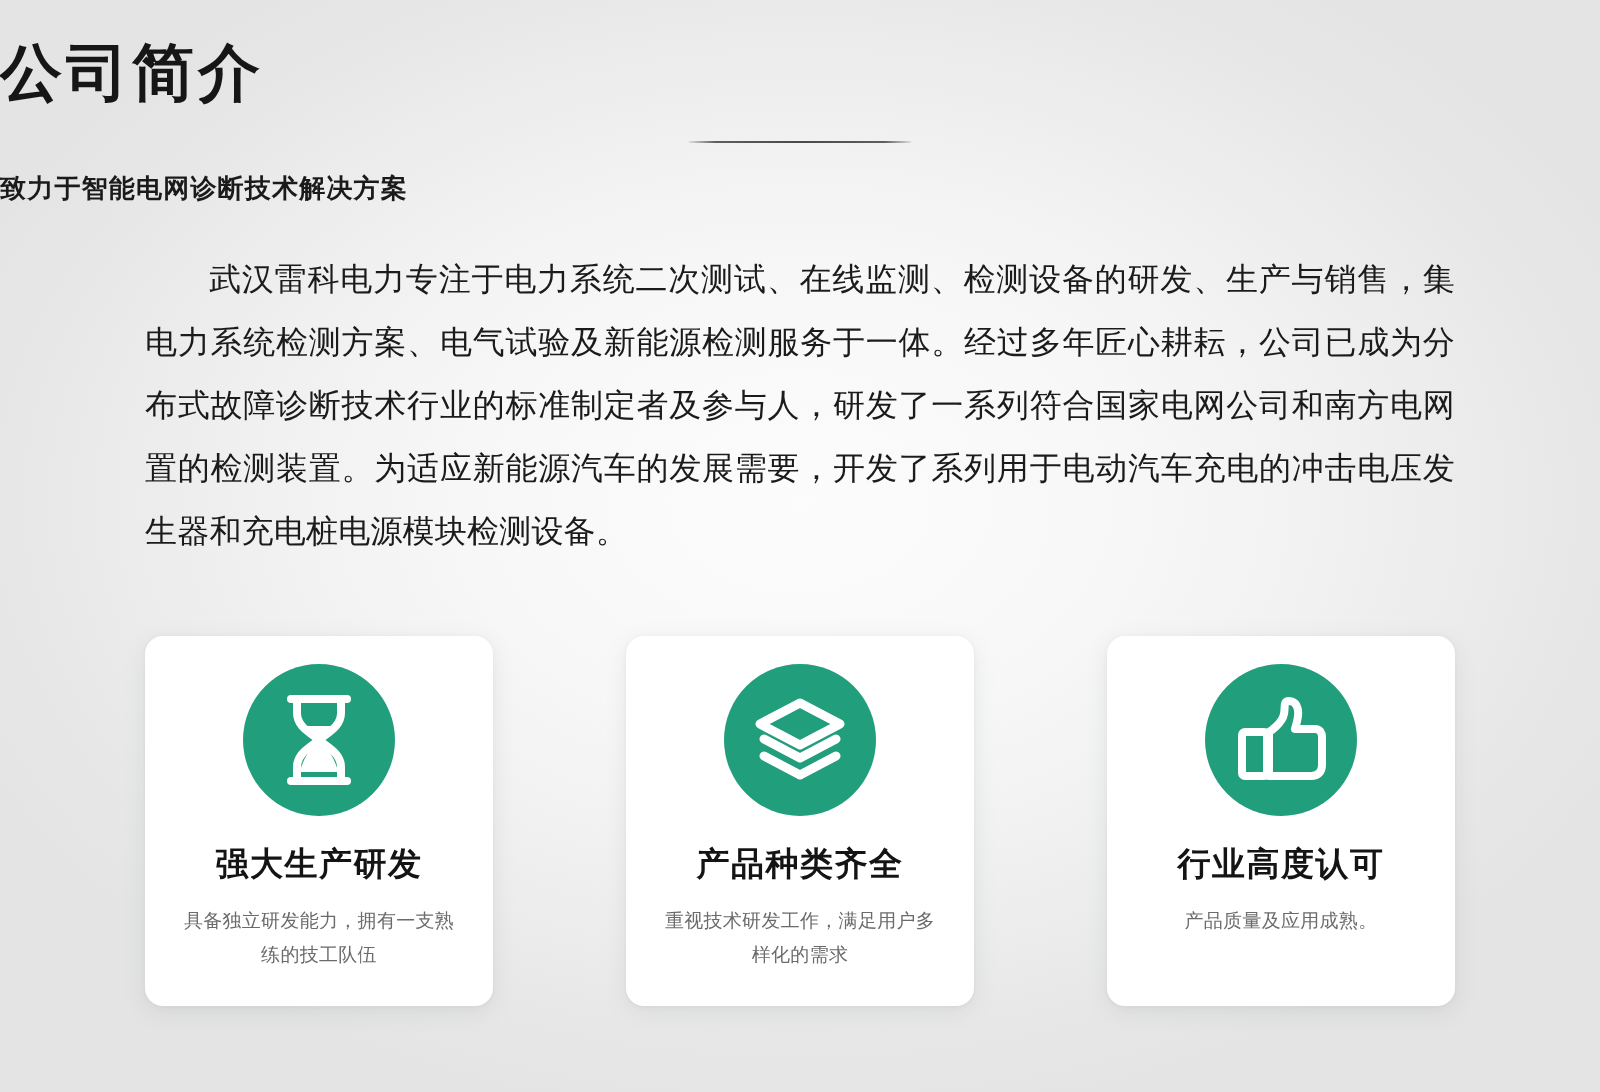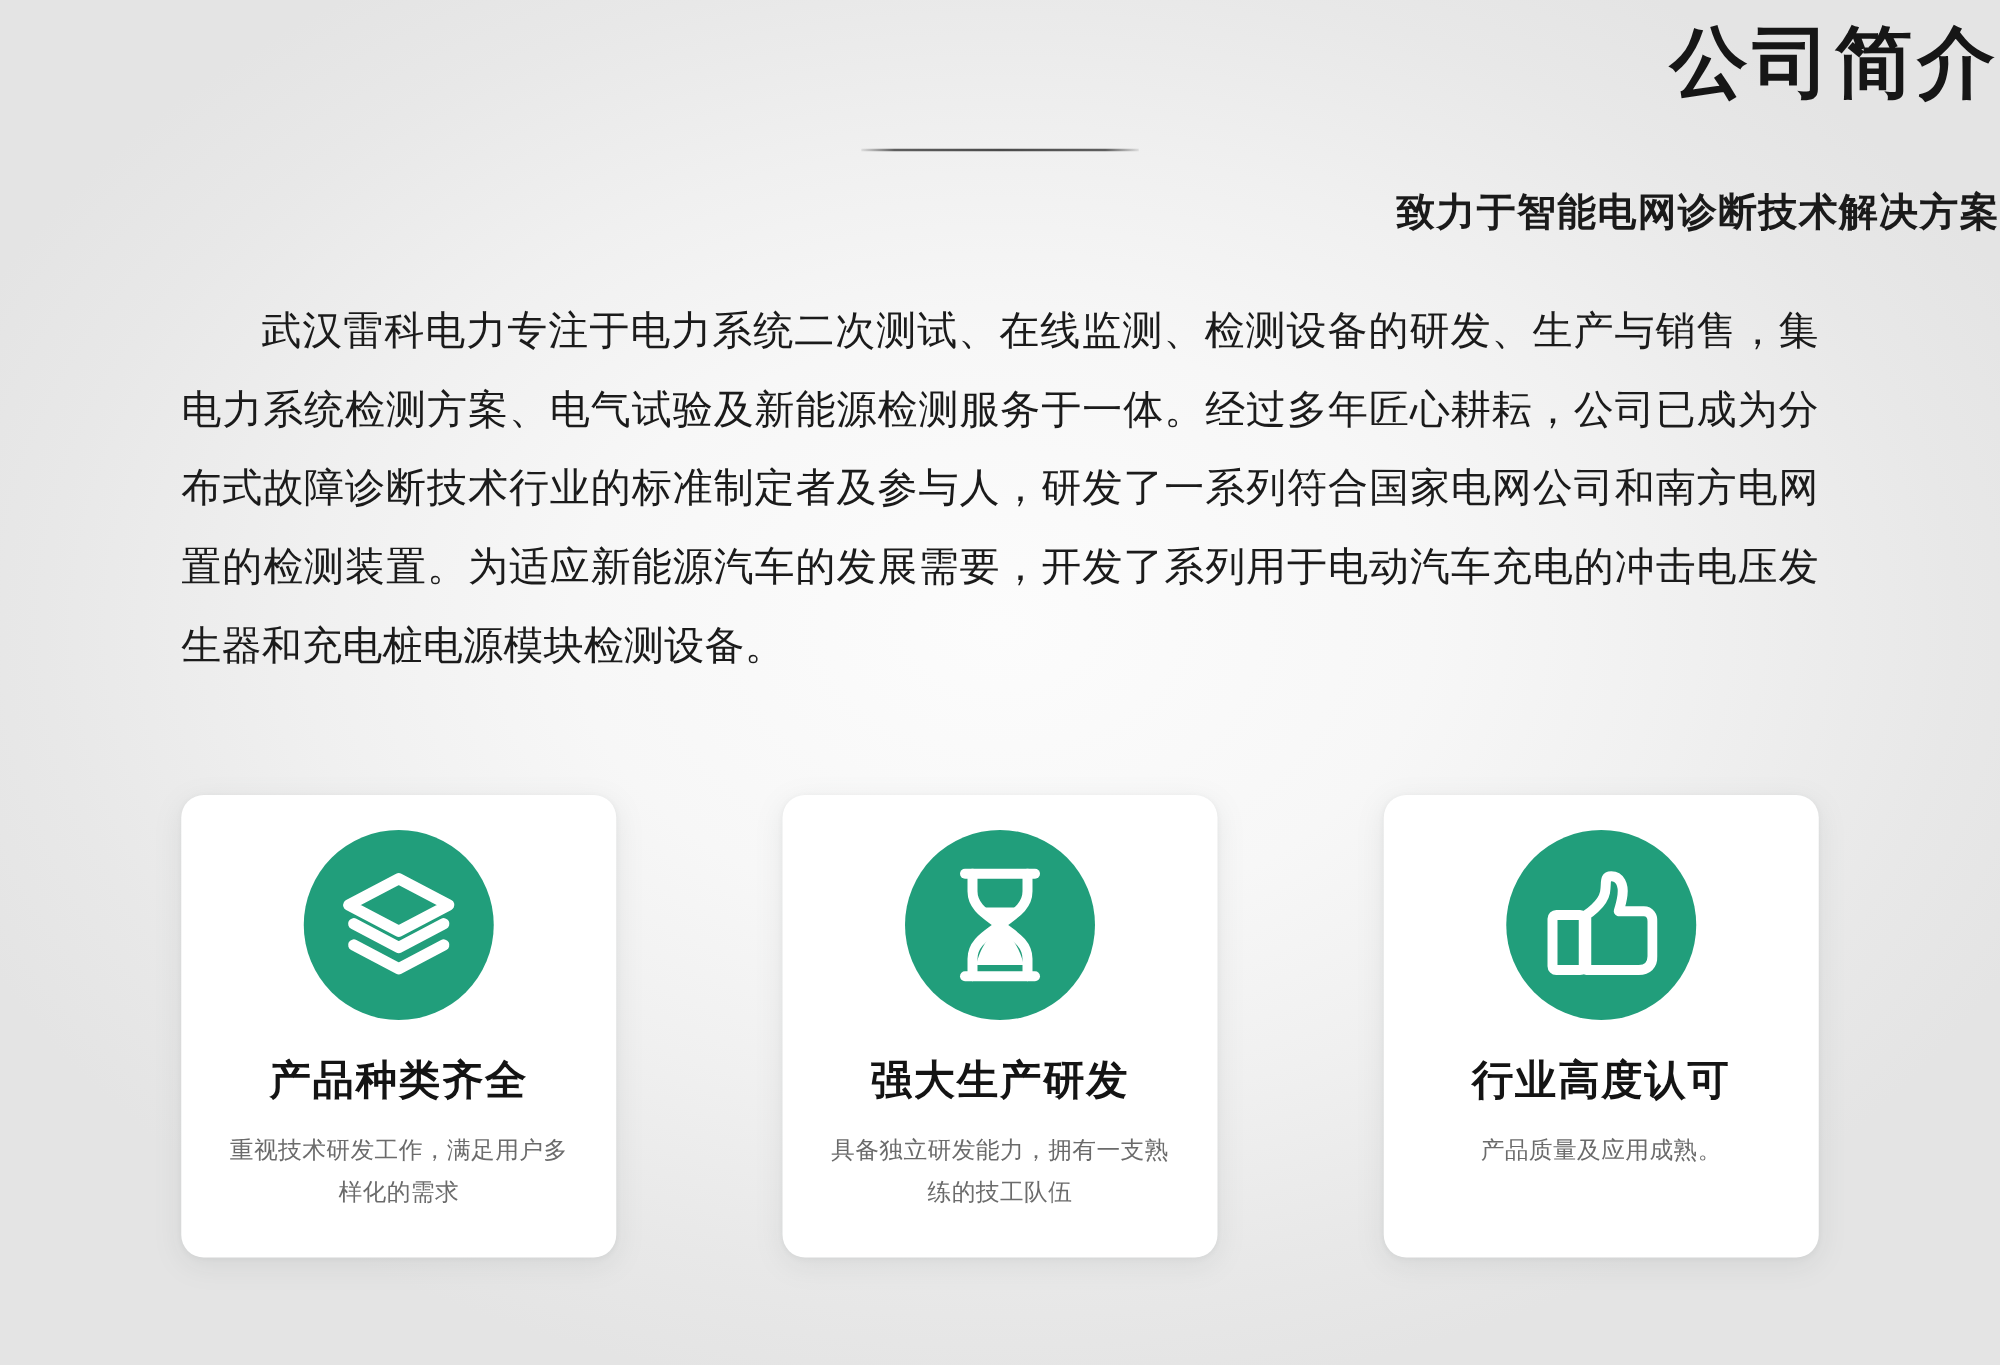--- a/index.html
+++ b/index.html
@@ -20,40 +20,40 @@
     height: 1092px;
     box-sizing: border-box;
     background:
       radial-gradient(ellipse 900px 620px at 50% 46%, #fcfcfc 0%, #f7f7f7 38%, #f0f0f0 62%, #e8e8e8 85%, #e4e4e4 100%),
       linear-gradient(180deg, #e6e6e6 0%, #f4f4f4 40%, #f3f3f3 72%, #ececec 100%);
     overflow: hidden;
   }
 
   
   .header {
-    text-align: right;
-    padding-top: 18px;
+    text-align: left;
+    padding-top: 40px;
     font-family: Liberation Serif, serif;
   }
   .page-title {
     font-size: 62px;
     font-weight: bold;
     color: #161616;
     letter-spacing: 4px;
     line-height: 1.08;
     margin: 0;
   }
   .title-divider {
     width: 222px;
     height: 2px;
     margin: 34px auto 0 auto;
     background: linear-gradient(90deg, rgba(120,120,120,0.15) 0%, #5e5e5e 12%, #4a4a4a 50%, #5e5e5e 88%, rgba(120,120,120,0.15) 100%);
   }
   .page-subtitle {
-    font-size: 31px;
+    font-size: 26px;
     font-weight: bold;
     color: #1a1a1a;
     letter-spacing: 1.2px;
     margin: 28px 0 0 0;
   }
 
   
   .intro {
     margin: 42px auto 0 auto;
     width: 1310px;
@@ -128,47 +128,47 @@
     <div class="title-divider"></div>
     <h2 class="page-subtitle">致力于智能电网诊断技术解决方案</h2>
   </div>
 
   <p class="intro">武汉雷科电力专注于电力系统二次测试、在线监测、检测设备的研发、生产与销售，集电力系统检测方案、电气试验及新能源检测服务于一体。经过多年匠心耕耘，公司已成为分布式故障诊断技术行业的标准制定者及参与人，研发了一系列符合国家电网公司和南方电网置的检测装置。为适应新能源汽车的发展需要，开发了系列用于电动汽车充电的冲击电压发生器和充电桩电源模块检测设备。</p>
 
   <div class="cards">
 
     <div class="card">
       <div class="card-icon-circle">
-        <svg width="92" height="84" viewBox="0 0 92 84" aria-hidden="true">
-          <g fill="none" stroke="#ffffff" stroke-width="9" stroke-linejoin="round" stroke-linecap="round">
-            <path d="M46 5 L86 26 L46 47 L6 26 Z"></path>
-            <path d="M10 41 L46 60 L82 41"></path>
-            <path d="M10 58 L46 77 L82 58"></path>
-          </g>
-        </svg>
-      </div>
-      <div class="card-title">产品种类齐全</div>
-      <div class="card-desc">重视技术研发工作，满足用户多样化的需求</div>
-    </div>
-
-    <div class="card">
-      <div class="card-icon-circle">
         <svg width="80" height="94" viewBox="0 0 80 94" aria-hidden="true">
           <g fill="none" stroke="#ffffff" stroke-width="8" stroke-linejoin="round" stroke-linecap="round">
             <path d="M12 6 H68"></path>
             <path d="M12 88 H68"></path>
             <path d="M18 6 V20 C18 34 32 40 40 47 C48 40 62 34 62 20 V6"></path>
             <path d="M18 88 V74 C18 60 32 54 40 47 C48 54 62 60 62 74 V88"></path>
           </g>
           <path d="M21 33 C26 44 34 44 40 47 C46 44 54 44 59 33 Z" fill="#ffffff"></path>
           <path d="M21 79 C24 64 34 52 40 49 C46 52 56 64 59 79 Z" fill="#ffffff"></path>
         </svg>
       </div>
       <div class="card-title">强大生产研发</div>
       <div class="card-desc">具备独立研发能力，拥有一支熟练的技工队伍</div>
+    </div>
+
+    <div class="card">
+      <div class="card-icon-circle">
+        <svg width="92" height="84" viewBox="0 0 92 84" aria-hidden="true">
+          <g fill="none" stroke="#ffffff" stroke-width="9" stroke-linejoin="round" stroke-linecap="round">
+            <path d="M46 5 L86 26 L46 47 L6 26 Z"></path>
+            <path d="M10 41 L46 60 L82 41"></path>
+            <path d="M10 58 L46 77 L82 58"></path>
+          </g>
+        </svg>
+      </div>
+      <div class="card-title">产品种类齐全</div>
+      <div class="card-desc">重视技术研发工作，满足用户多样化的需求</div>
     </div>
 
     <div class="card">
       <div class="card-icon-circle">
         <svg width="90" height="88" viewBox="0 0 90 88" aria-hidden="true">
           <g fill="none" stroke="#ffffff" stroke-width="8" stroke-linejoin="round" stroke-linecap="round">
             <path d="M33 36 C33 36 46 28 48 18 C49.5 10 47 5 53 5 C60 5 63 12 62 20 C61.4 25 59 33 59 33 L79 33 C84 33 86 37 86 41 L86 69 C86 76 82 80 75 80 L33 80 Z"></path>
             <rect x="6" y="36" width="25" height="44" rx="3"></rect>
           </g>
         </svg>

